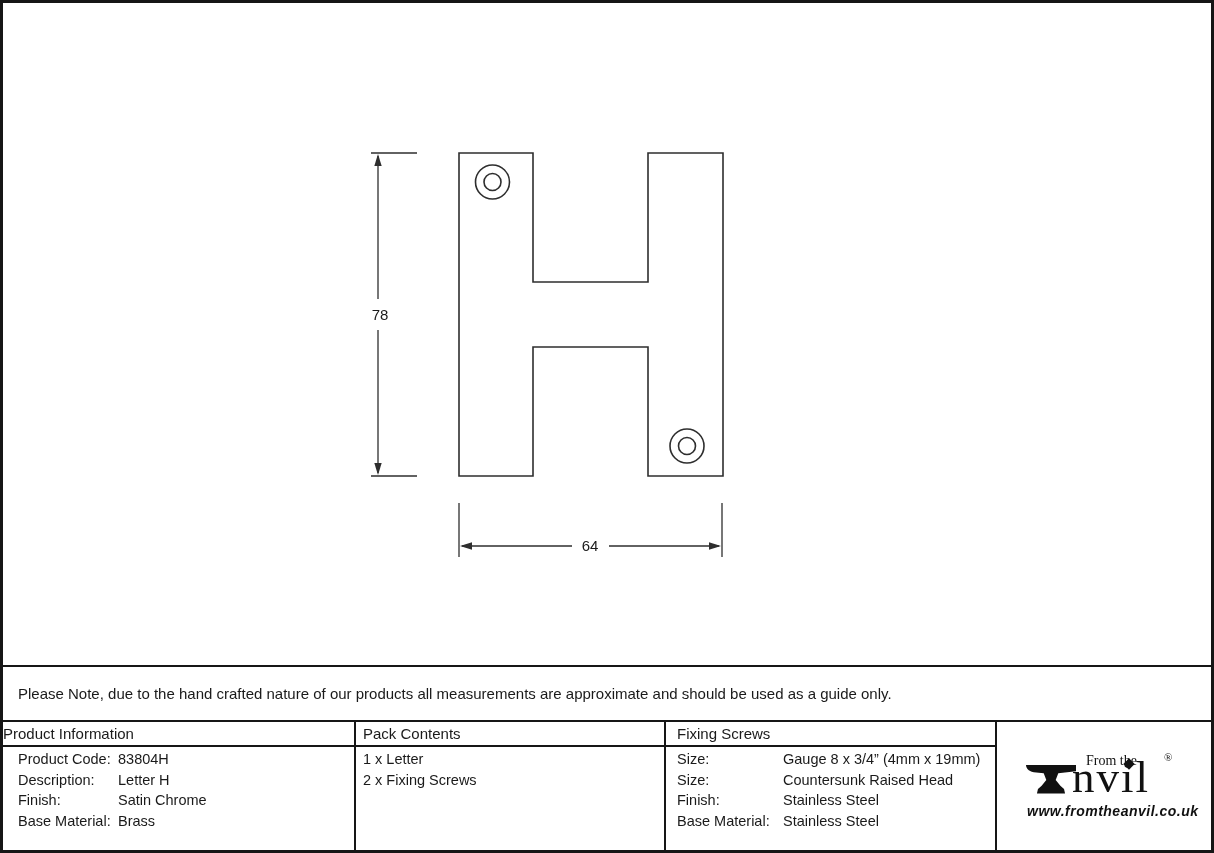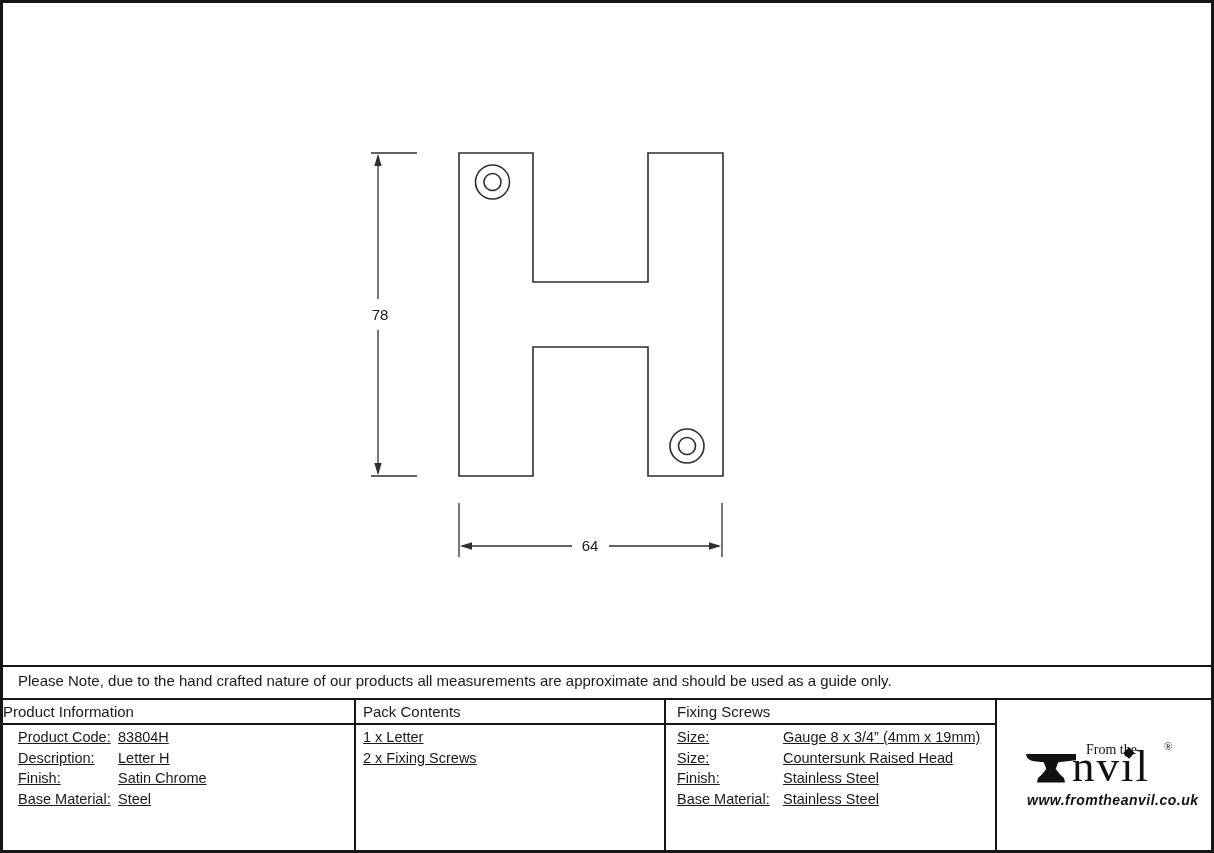--- a/index.html
+++ b/index.html
@@ -26,24 +26,24 @@
   .drawing-area svg { display: block; width: 1208px; height: 662px; }
   .draw-stroke { fill: none; stroke: #2e2e2e; stroke-width: 1.6; }
   .dim-stroke  { fill: none; stroke: #2e2e2e; stroke-width: 1.3; }
   .dim-arrow   { fill: #2e2e2e; stroke: none; }
   .dim-text {
     font-family: "Liberation Sans", sans-serif;
     font-size: 15px; fill: #1a1a1a;
   }
   
   .note-row {
-    height: 33px;
+    height: 55px;
     border-bottom: 2px solid #161616;
-    display: flex; 
-    padding: 5px 15px;
+    display: flex; align-items: center;
+    padding: 17px 15px;
     font-size: 15px;
   }
   
   .table-grid {
     flex: 1;
     display: grid;
     grid-template-columns: 353px 310px 331px 214px;
     grid-template-rows: 25px 1fr;
   }
   .hcell {
@@ -53,21 +53,20 @@
     display: flex; align-items: center;
   }
   .hcell.c1 { }
   .hcell.c2 { padding-left: 7px; }
   .hcell.c3 { padding-left: 11px; }
   .ccell {
     border-right: 2px solid #161616;
     padding-top: 2px;
     font-size: 14.5px;
     overflow: hidden;
-    text-decoration: underline;
   }
   .ccell.c1 { padding-left: 15px; }
   .ccell.c2 { padding-left: 7px; }
   .ccell.c3 { padding-left: 11px; }
   .kv { display: flex; line-height: 20.5px; }
   .c1 .kv .k { width: 100px; flex: 0 0 100px; }
   .c3 .kv .k { width: 106px; flex: 0 0 106px; }
   .pc-line { line-height: 20.5px; }
   
   .logo-cell {
@@ -182,21 +181,21 @@
       <div class="kv">
         <span class="k">Description:</span>
         <span class="v">Letter H</span>
       </div>
       <div class="kv">
         <span class="k">Finish:</span>
         <span class="v">Satin Chrome</span>
       </div>
       <div class="kv">
         <span class="k">Base Material:</span>
-        <span class="v">Steel</span>
+        <span class="v">Brass</span>
       </div>
     </div>
 
     <div class="ccell c2">
       <div class="pc-line">1 x Letter</div>
       <div class="pc-line">2 x Fixing Screws</div>
     </div>
 
     <div class="ccell c3">
       <div class="kv">

